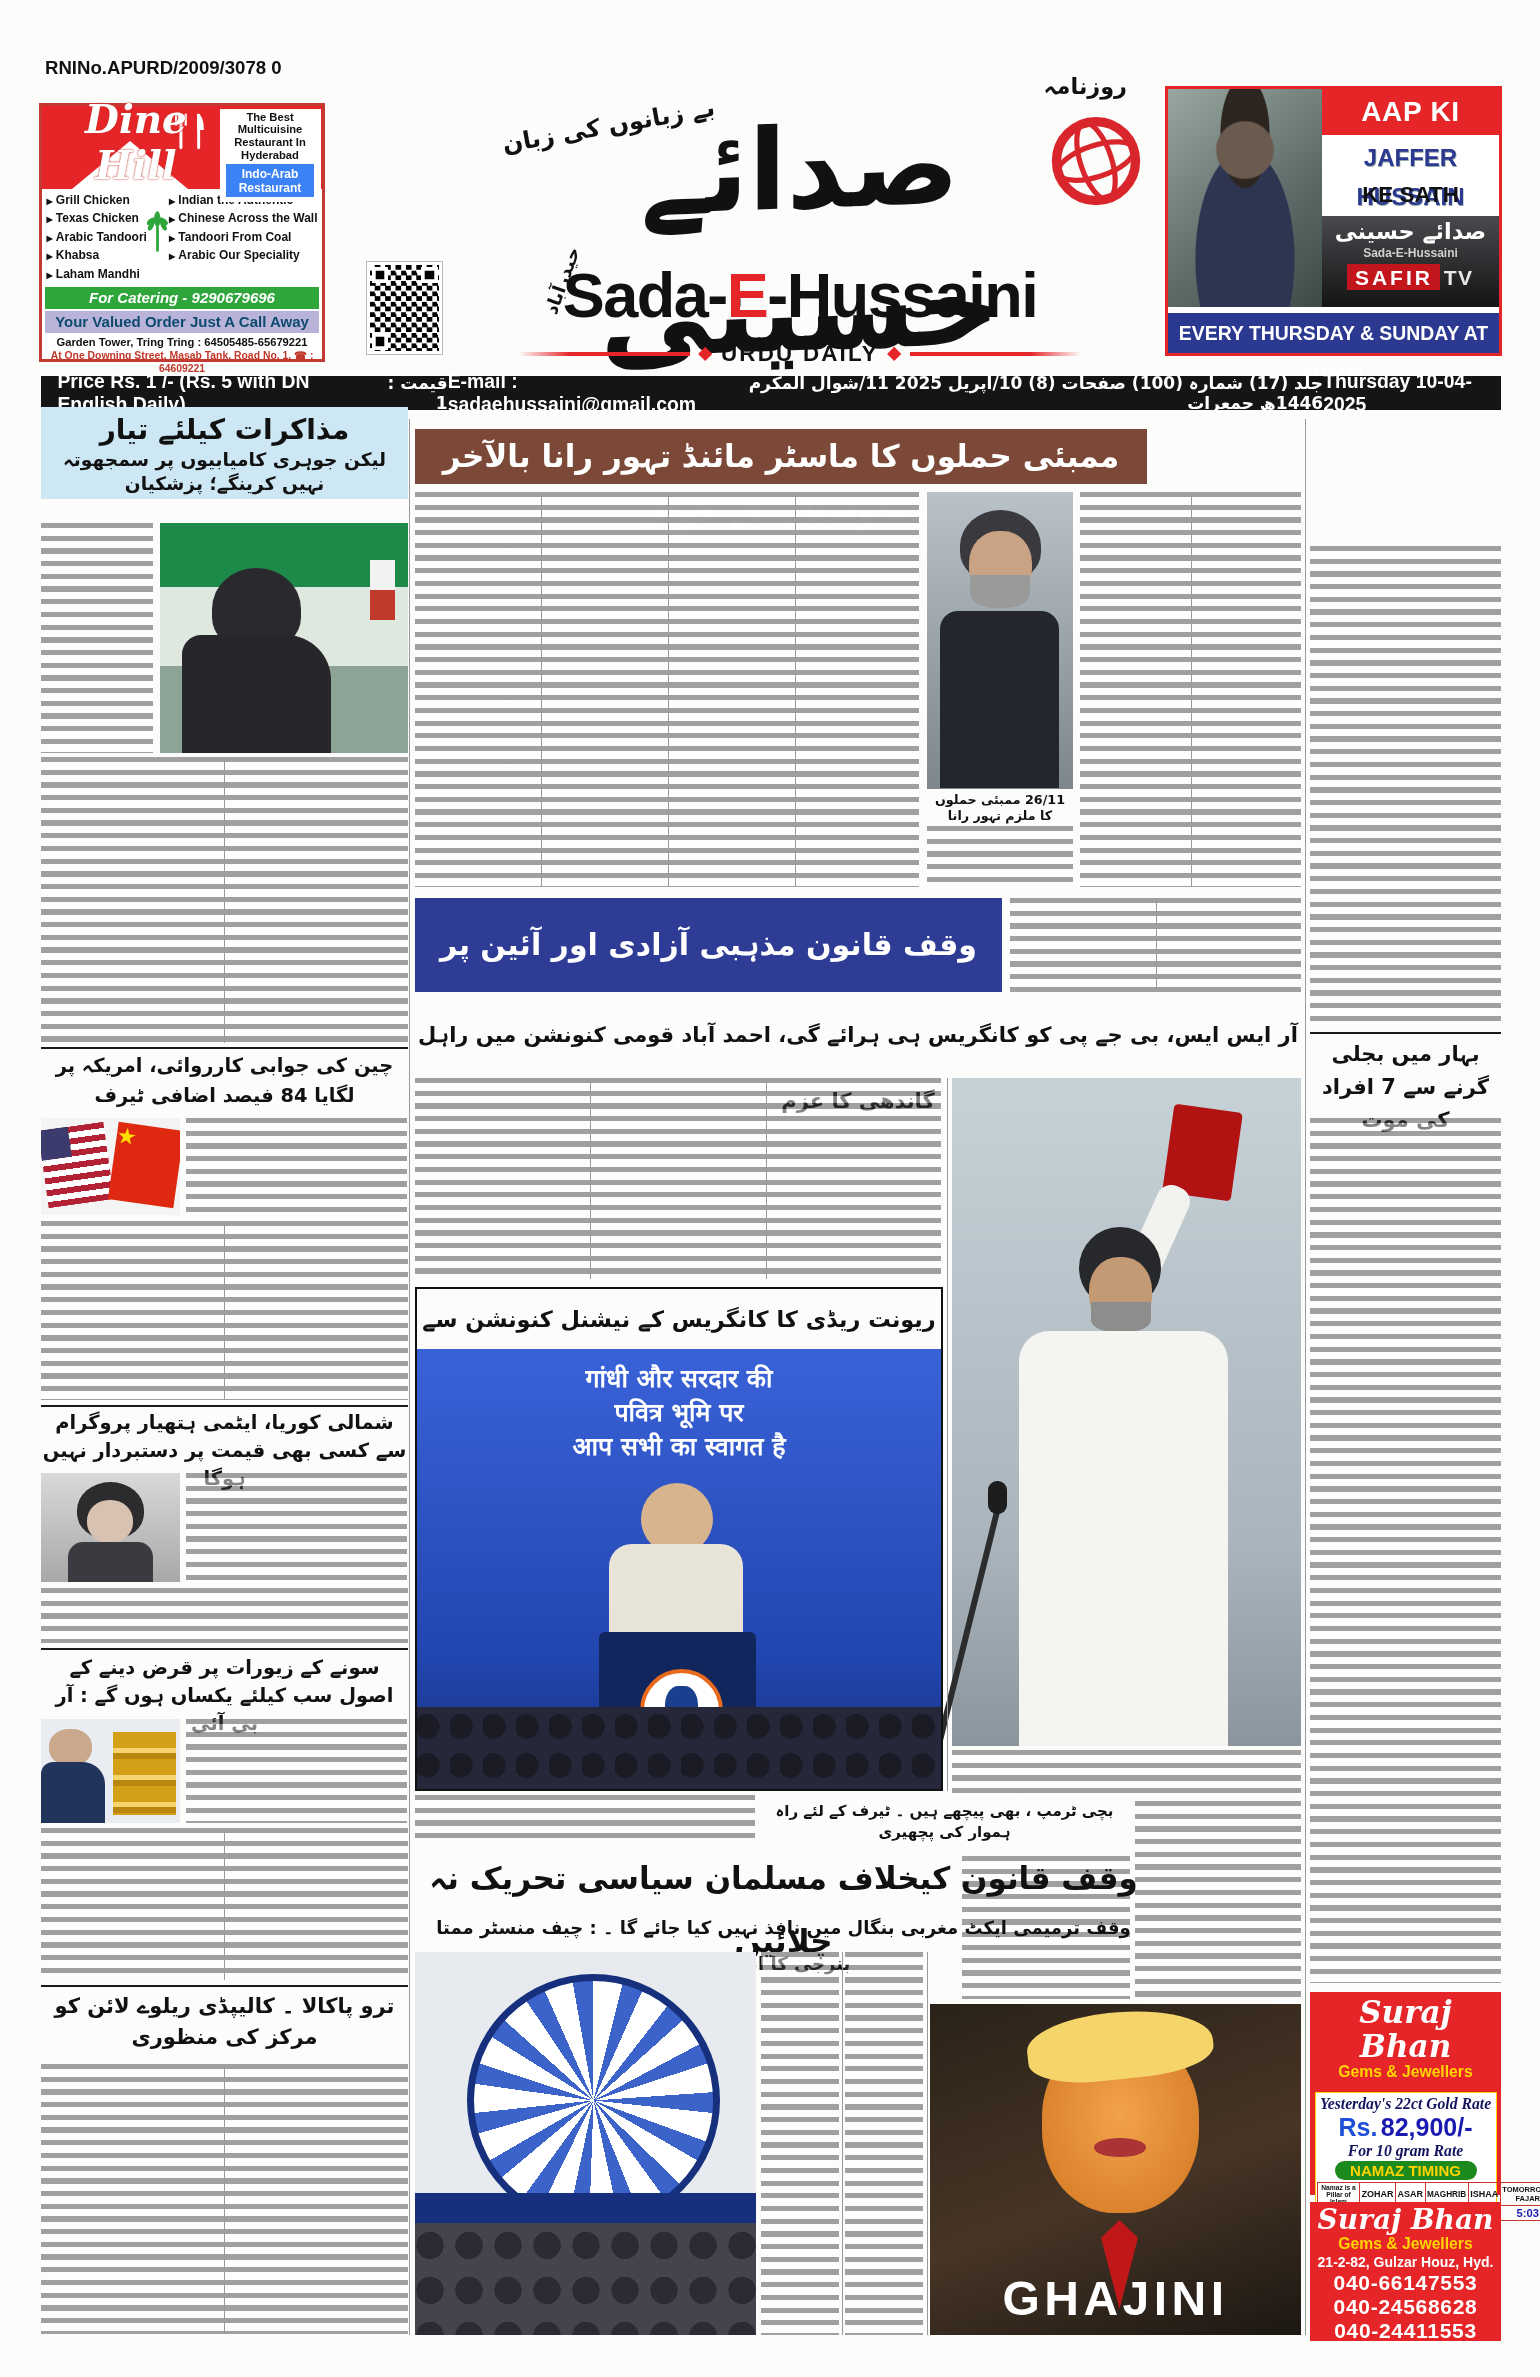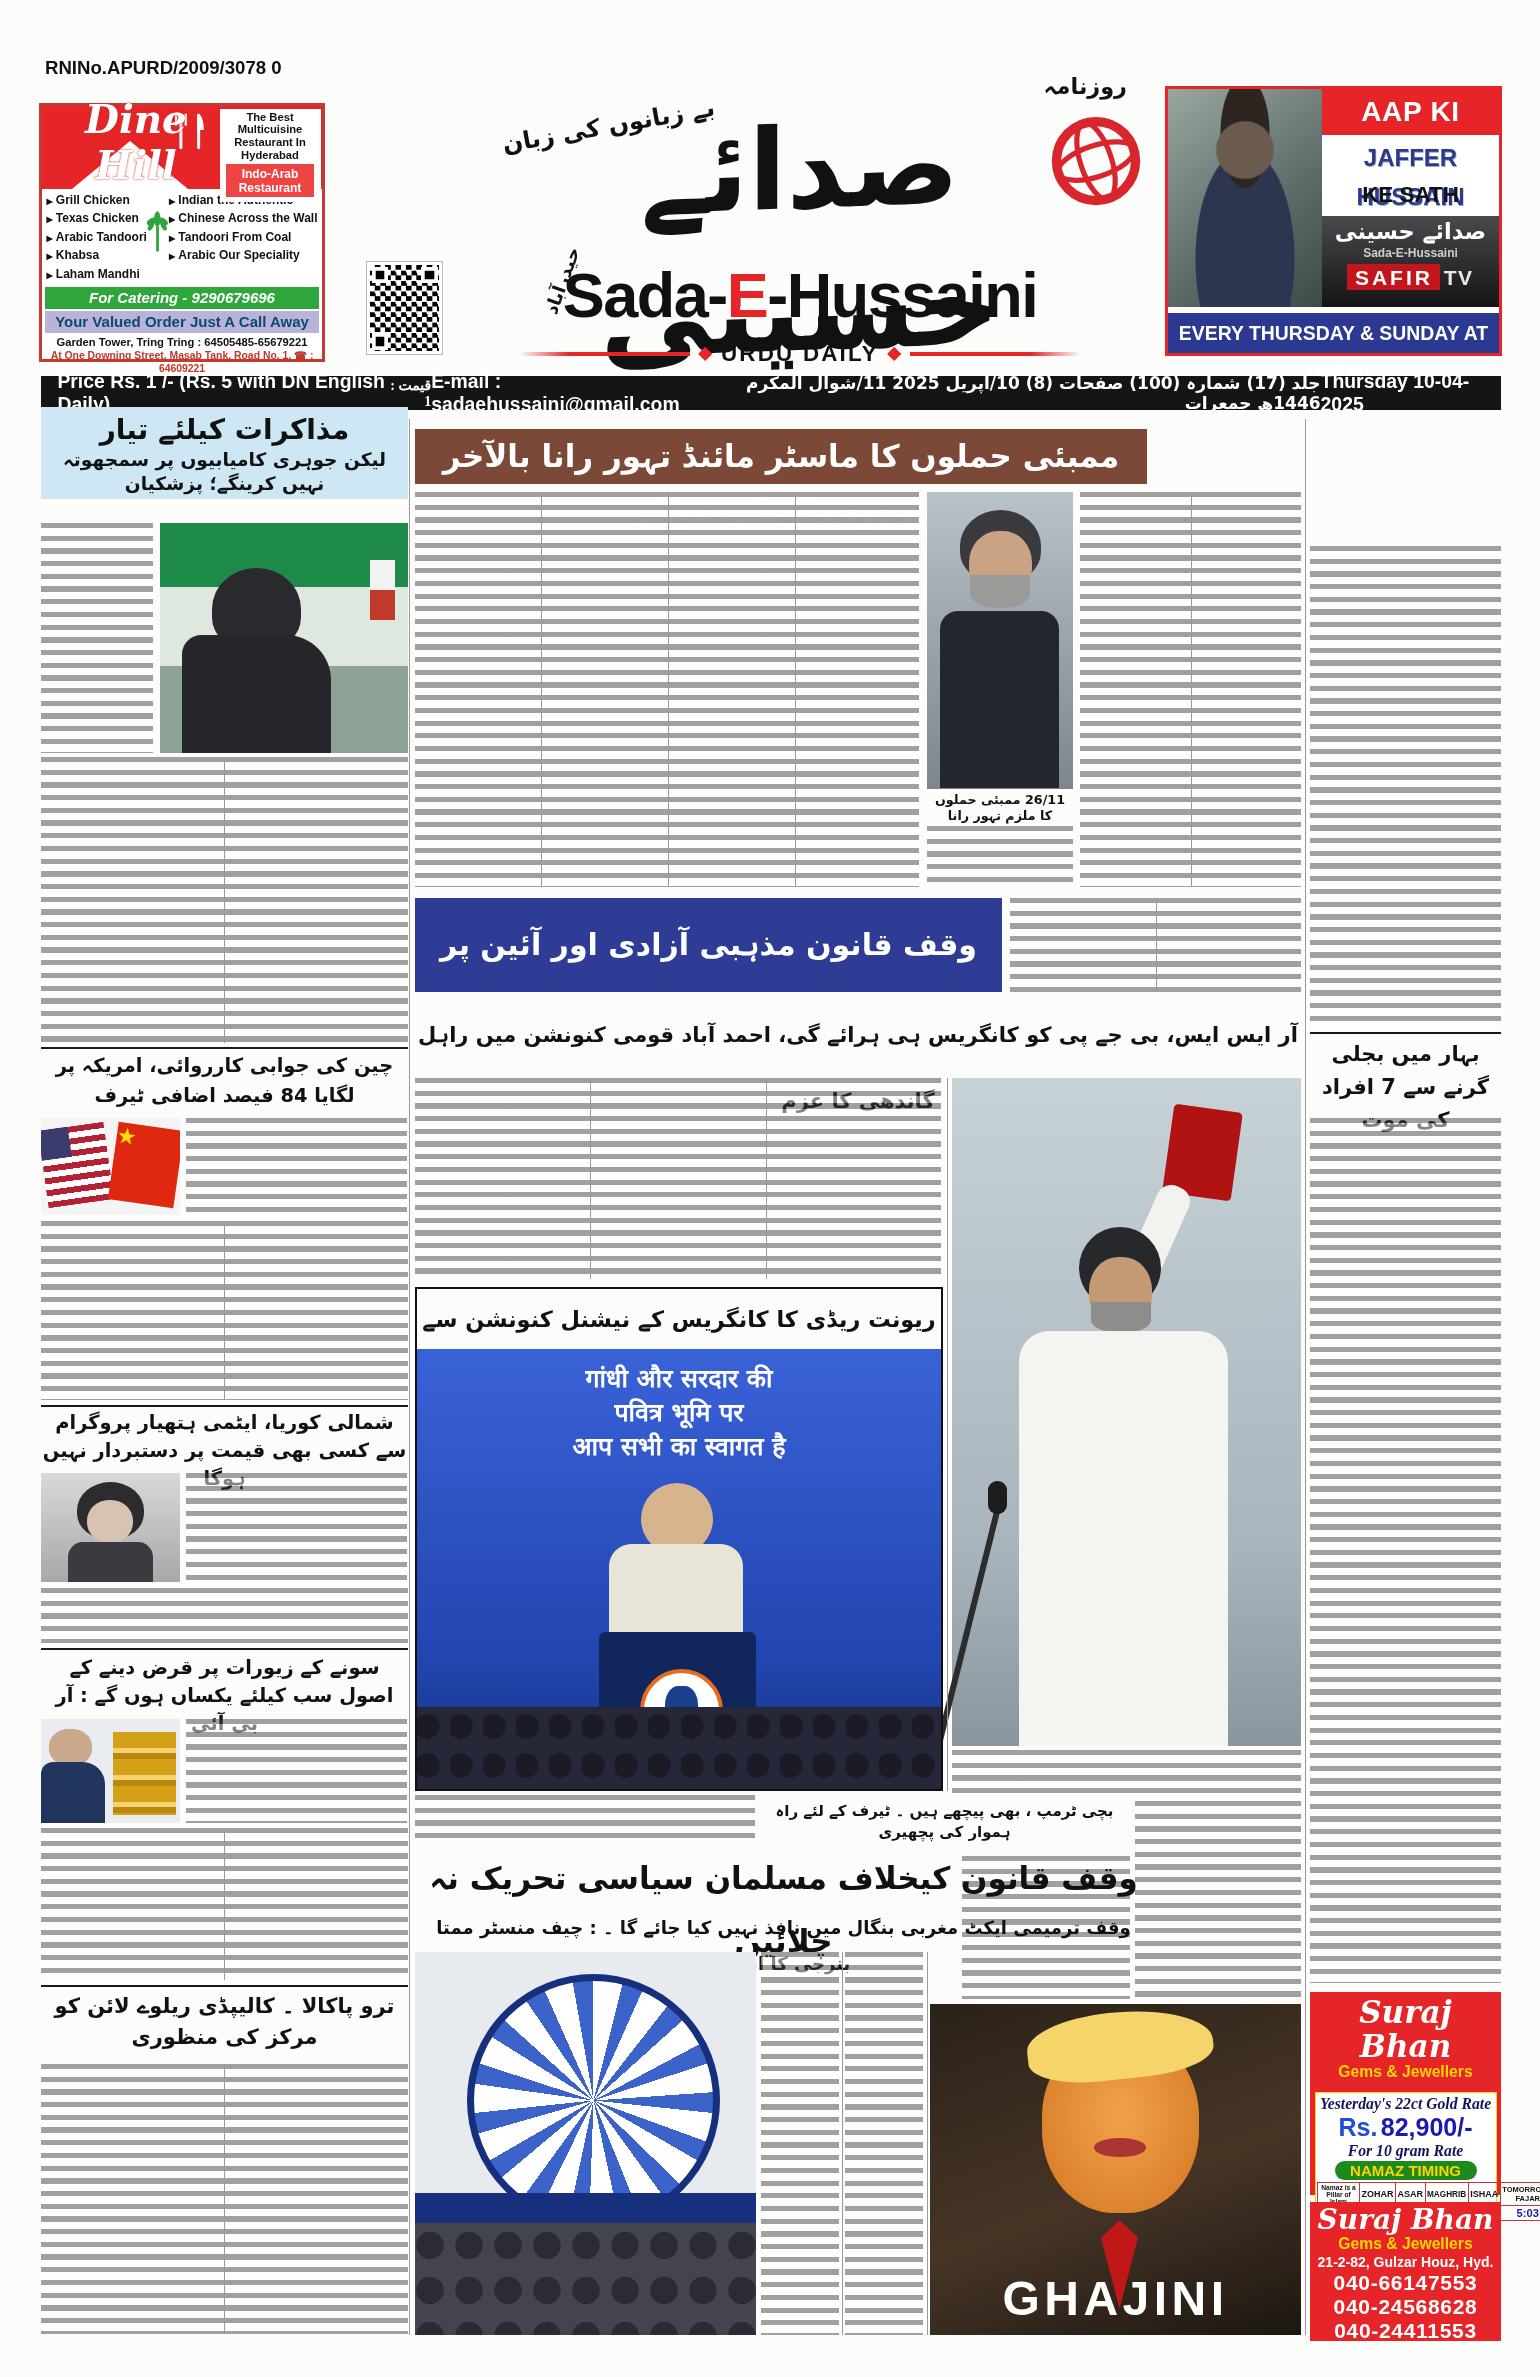--- a/index.html
+++ b/index.html
@@ -20,21 +20,21 @@
   
   .dh{border:3px solid #c43a32;background:#fff;box-sizing:border-box;}
   .dh .logo{position:relative;height:83px;background:#e52528;display:flex;}
   .dh .house{position:absolute;left:30px;bottom:0;width:0;height:0;
              border-left:58px solid transparent;border-right:58px solid transparent;border-bottom:48px solid #fff;}
   .dh .logotxt{position:absolute;left:6px;bottom:1.5px;width:176px;text-align:center;
                font-family:"DejaVu Serif",serif;font-style:italic;font-weight:bold;font-size:39px;color:#fff;
                text-shadow:0 0 2.2px #c43a32,0 0 0.7px #c43a32;}
   .dh .tagbox{position:absolute;right:1.5px;top:3px;width:101px;text-align:center;background:#fff;padding:1.5px 0;}
   .dh .tag{font-size:11.2px;font-weight:bold;line-height:12.7px;}
-  .dh .badge{margin:3px auto 4px;width:88px;background:#ef4444;color:#fff;font-size:12px;font-weight:bold;line-height:14px;padding:2.2px 0;}
+  .dh .badge{margin:3px auto 4px;width:88px;background:#3b82f6;color:#fff;font-size:12px;font-weight:bold;line-height:14px;padding:2.2px 0;}
   .dh .menu{display:flex;padding:3px 4.5px 1.5px;}
   .dh .mcol{flex:1;}
   .mi{font-size:12px;font-weight:bold;line-height:16.4px;white-space:nowrap;}
   .mi .arr::before{content:"▶";font-size:8.2px;margin-right:3px;}
   .dh .cater{margin:1.5px 3px;background:#2fa63c;color:#fff;font-weight:bold;font-style:italic;font-size:15px;text-align:center;line-height:22.4px;}
   .dh .order{margin:1.5px 3px;background:#b9b3d9;color:#0c4a6e;font-weight:bold;font-size:15px;text-align:center;line-height:22.4px;}
   .dh .ad1{font-size:11.2px;font-weight:bold;text-align:center;line-height:14px;}
   .dh .ad2{font-size:10.4px;font-weight:bold;text-align:center;color:#c0392b;line-height:13.4px;}
   
   .qr{background:conic-gradient(#000 25%,#fff 0 50%,#000 0 75%,#fff 0);background-size:10.4px 10.4px;position:relative;border:3px solid #fff;outline:0.7px solid #bbb;}
@@ -171,21 +171,21 @@
       <div style="margin-top:4.5px;">
         <span class="b" style="background:#c3161c;color:#fff;font-size:21px;padding:1.5px 7.5px;letter-spacing:3px;">SAFIR</span>
         <span class="b" style="color:#e8e8e8;font-size:21px;letter-spacing:1.5px;">TV</span>
       </div>
     </div>
     <div class="sched">EVERY THURSDAY &amp; SUNDAY AT 10 P.M</div>
   </div>
 
   <div class="abs infobar" style="left:41px;top:376px;width:1460px;height:34px;">
     <span style="font-size:19.4px;">Price Rs. 1 /- (Rs. 5 with DN English Daily)</span>
-    <span class="ur" style="font-size:14px;font-family:Liberation Serif, serif;">قیمت : 1</span>
+    <span class="ur" style="font-size:17px;">قیمت : 1</span>
     <span style="font-size:19.4px;">E-mail : sadaehussaini@gmail.com</span>
     <span class="ur" style="font-size:17px;">جلد (17) شمارہ (100) صفحات (8) 10/اپریل 2025  11/شوال المکرم 1446ھ  جمعرات</span>
     <span style="font-size:19.4px;">Thursday  10-04-2025</span>
   </div>
 
   <div class="abs vr" style="left:409px;top:419px;height:1916px;"></div>
   <div class="abs vr" style="left:1305px;top:419px;height:1916px;"></div>
 
   <div class="abs box-lblue ctr" style="left:41px;top:407px;width:367px;height:92px;padding-top:4.5px;box-sizing:border-box;">
     <div class="ur b" style="font-size:28px;line-height:36px;">مذاکرات کیلئے تیار</div>

